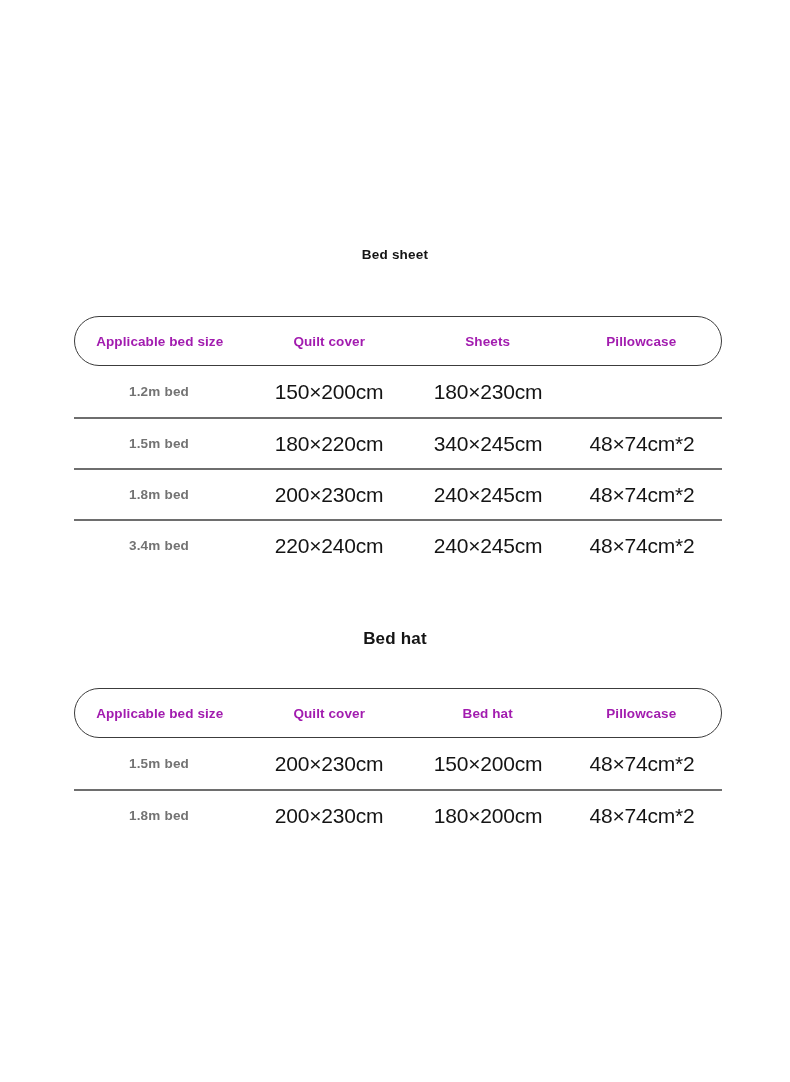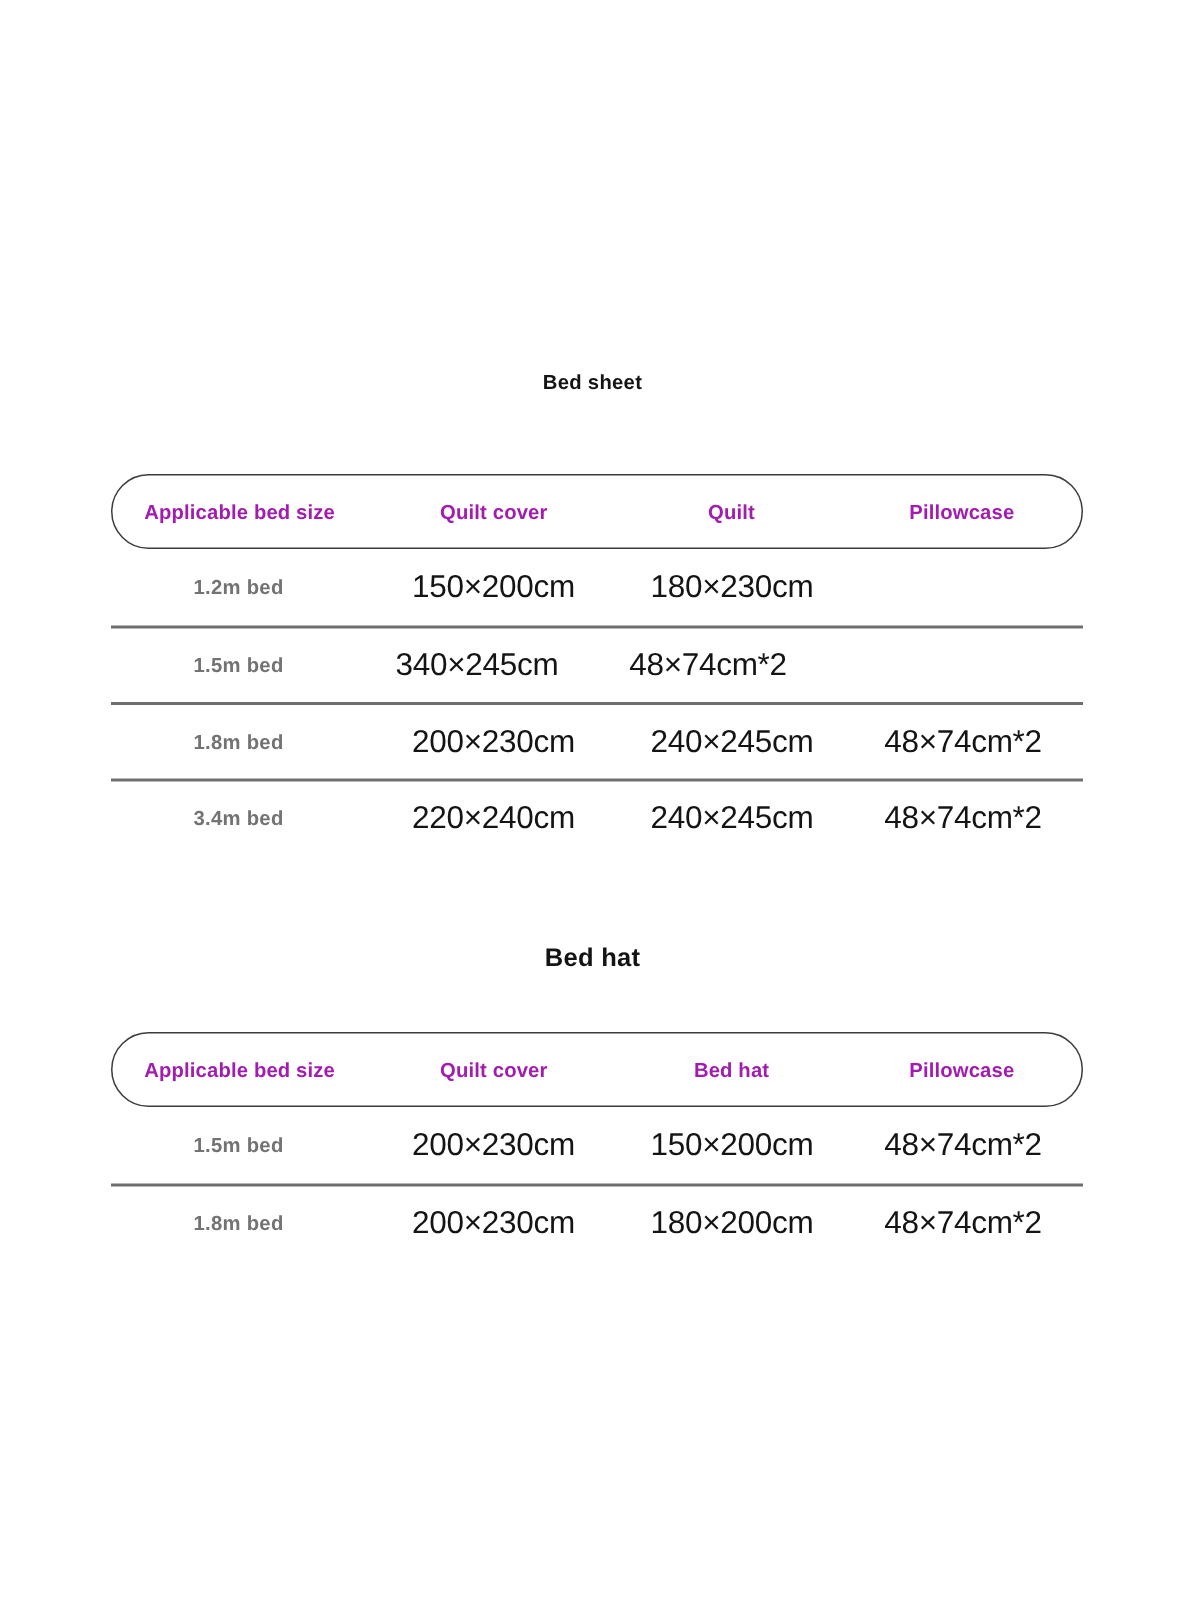--- a/index.html
+++ b/index.html
@@ -119,32 +119,33 @@
 
 <div class="page">
 
   <div class="section-title title-bedsheet">Bed sheet</div>
 
   <div class="table-block table-bedsheet">
 
     <div class="header-pill">
       <div class="cell c1">Applicable bed size</div>
       <div class="cell c2">Quilt cover</div>
-      <div class="cell c3">Quilt</div>
+      <div class="cell c3">Sheets</div>
       <div class="cell c4">Pillowcase</div>
     </div>
 
     <div class="row">
       <div class="cell c1">1.2m bed</div>
       <div class="cell c2">150×200cm</div>
       <div class="cell c3">180×230cm</div>
     </div>
 
     <div class="row">
       <div class="cell c1">1.5m bed</div>
+      <div class="cell c2">180×220cm</div>
       <div class="cell c3">340×245cm</div>
       <div class="cell c4"><span>48×74cm*</span><span>2</span></div>
     </div>
 
     <div class="row">
       <div class="cell c1">1.8m bed</div>
       <div class="cell c2">200×230cm</div>
       <div class="cell c3">240×245cm</div>
       <div class="cell c4"><span>48×74cm*</span><span>2</span></div>
     </div>

